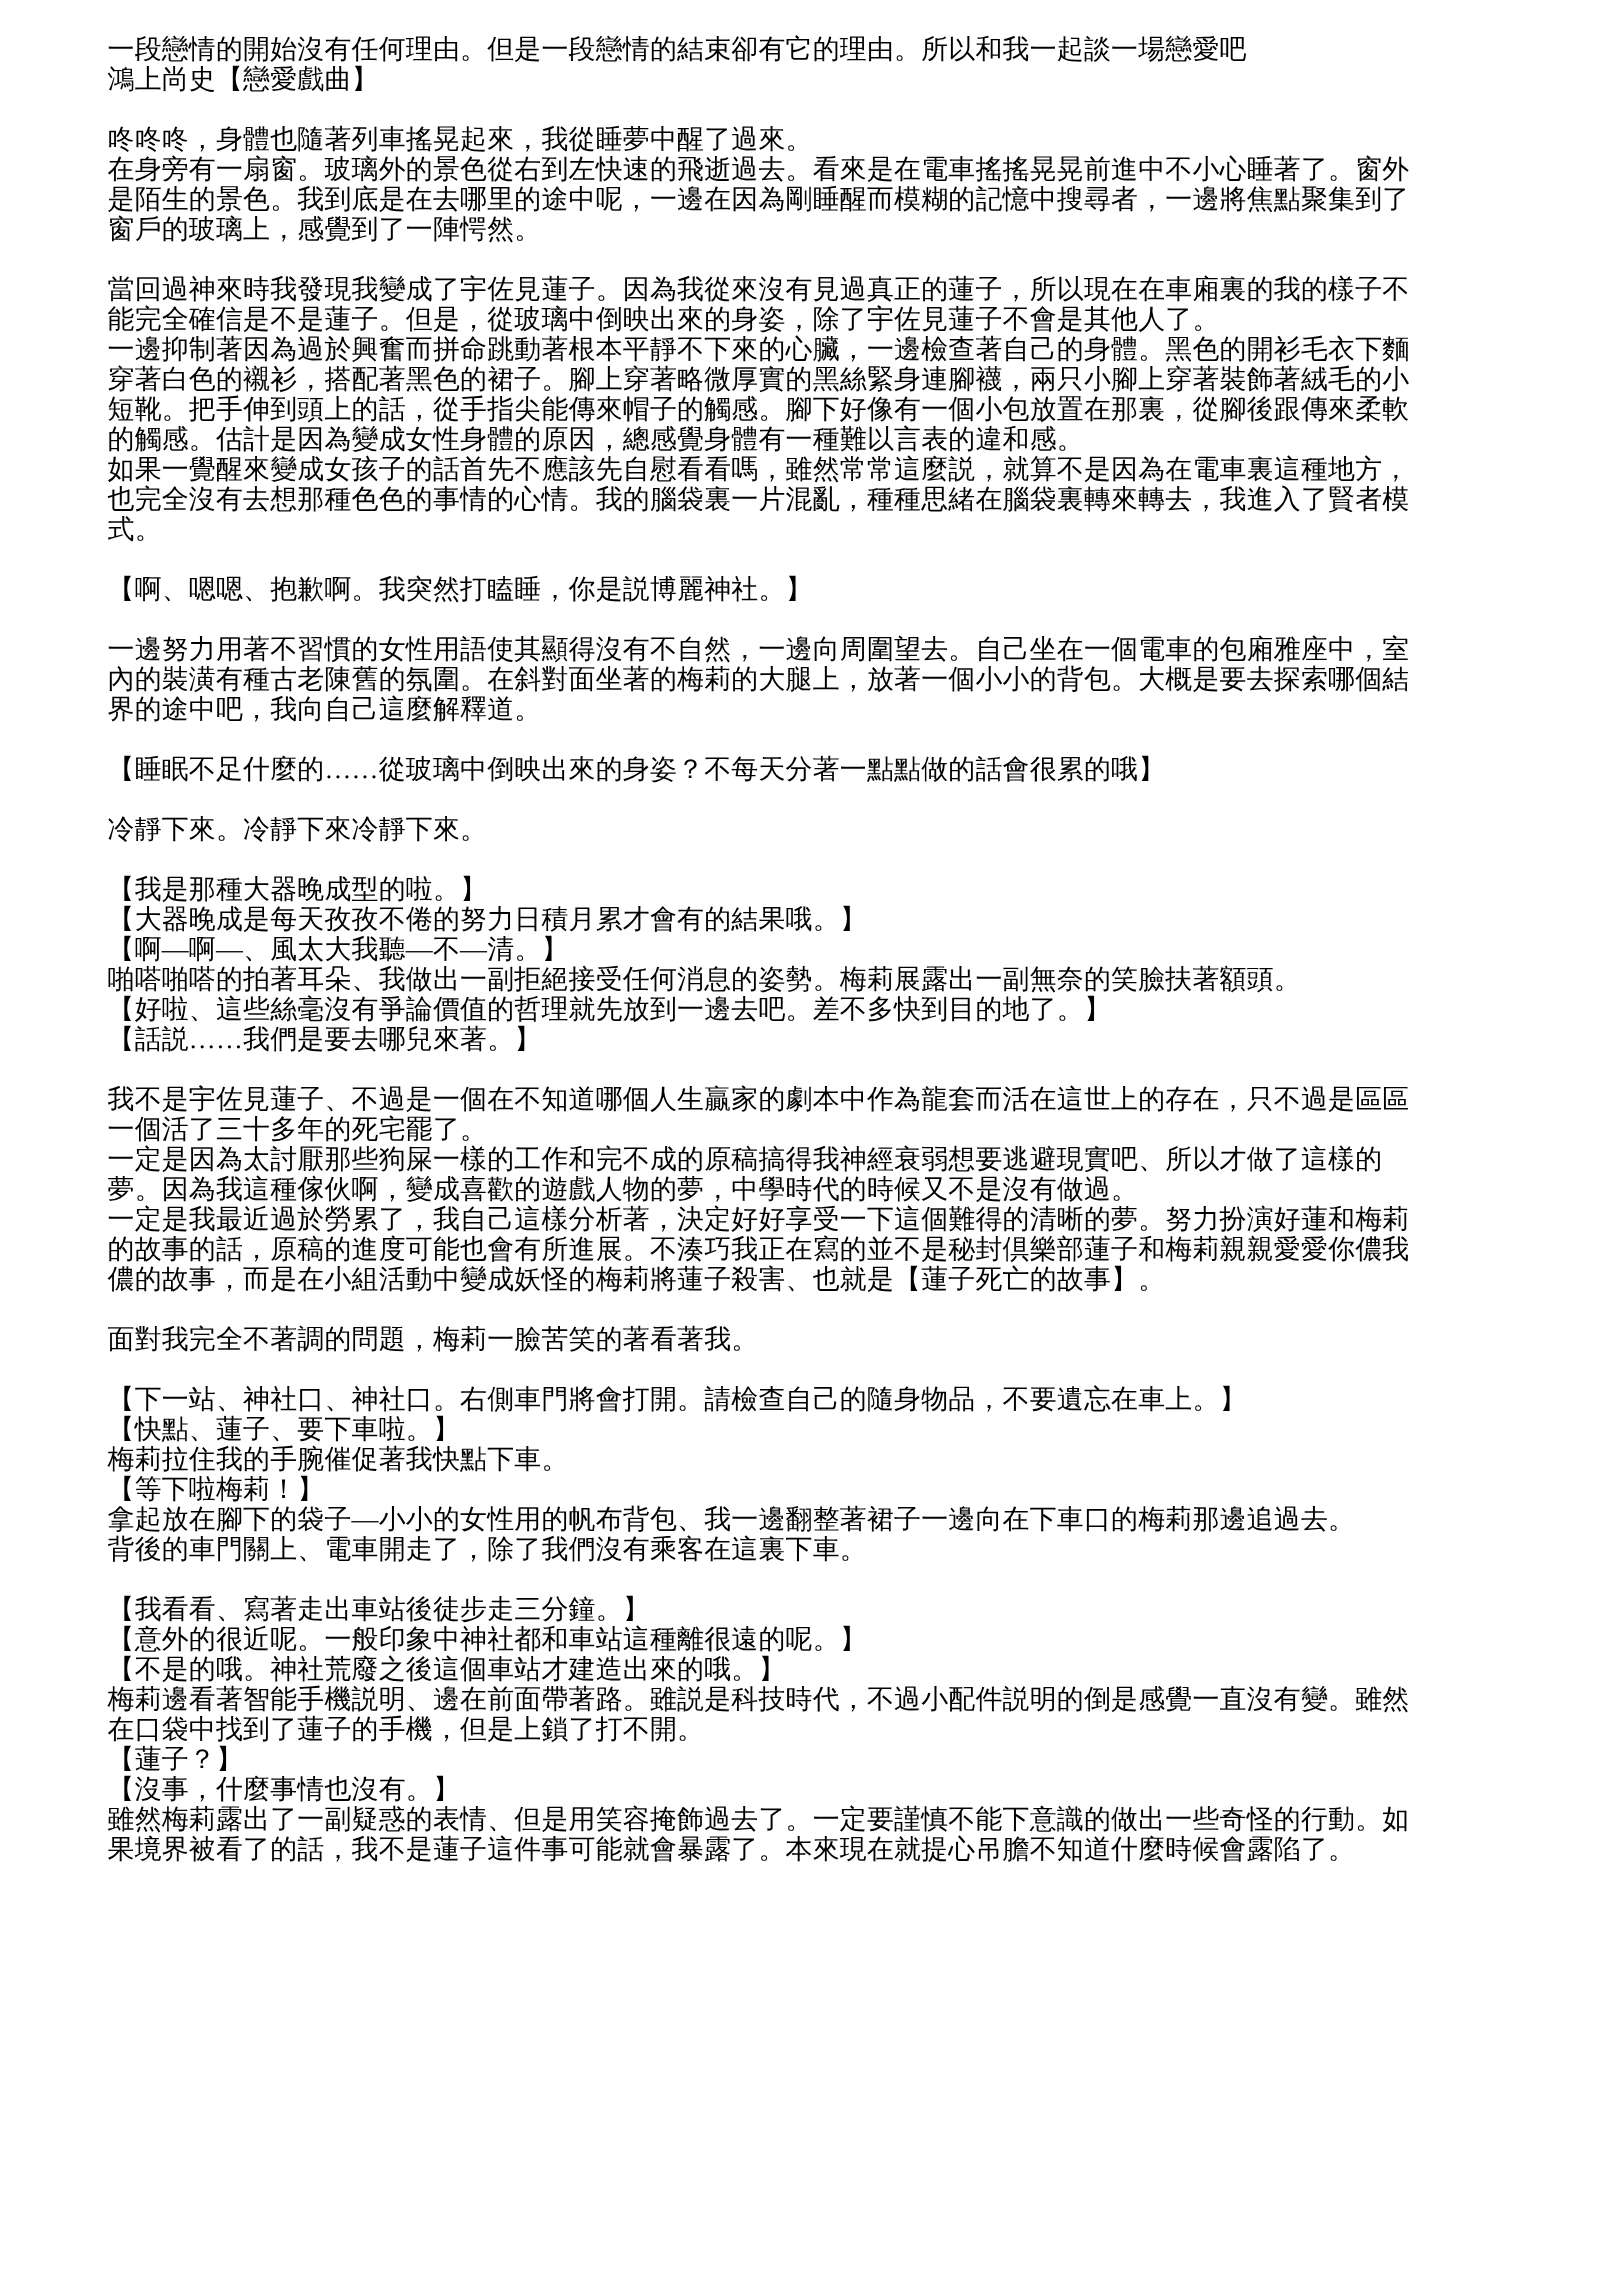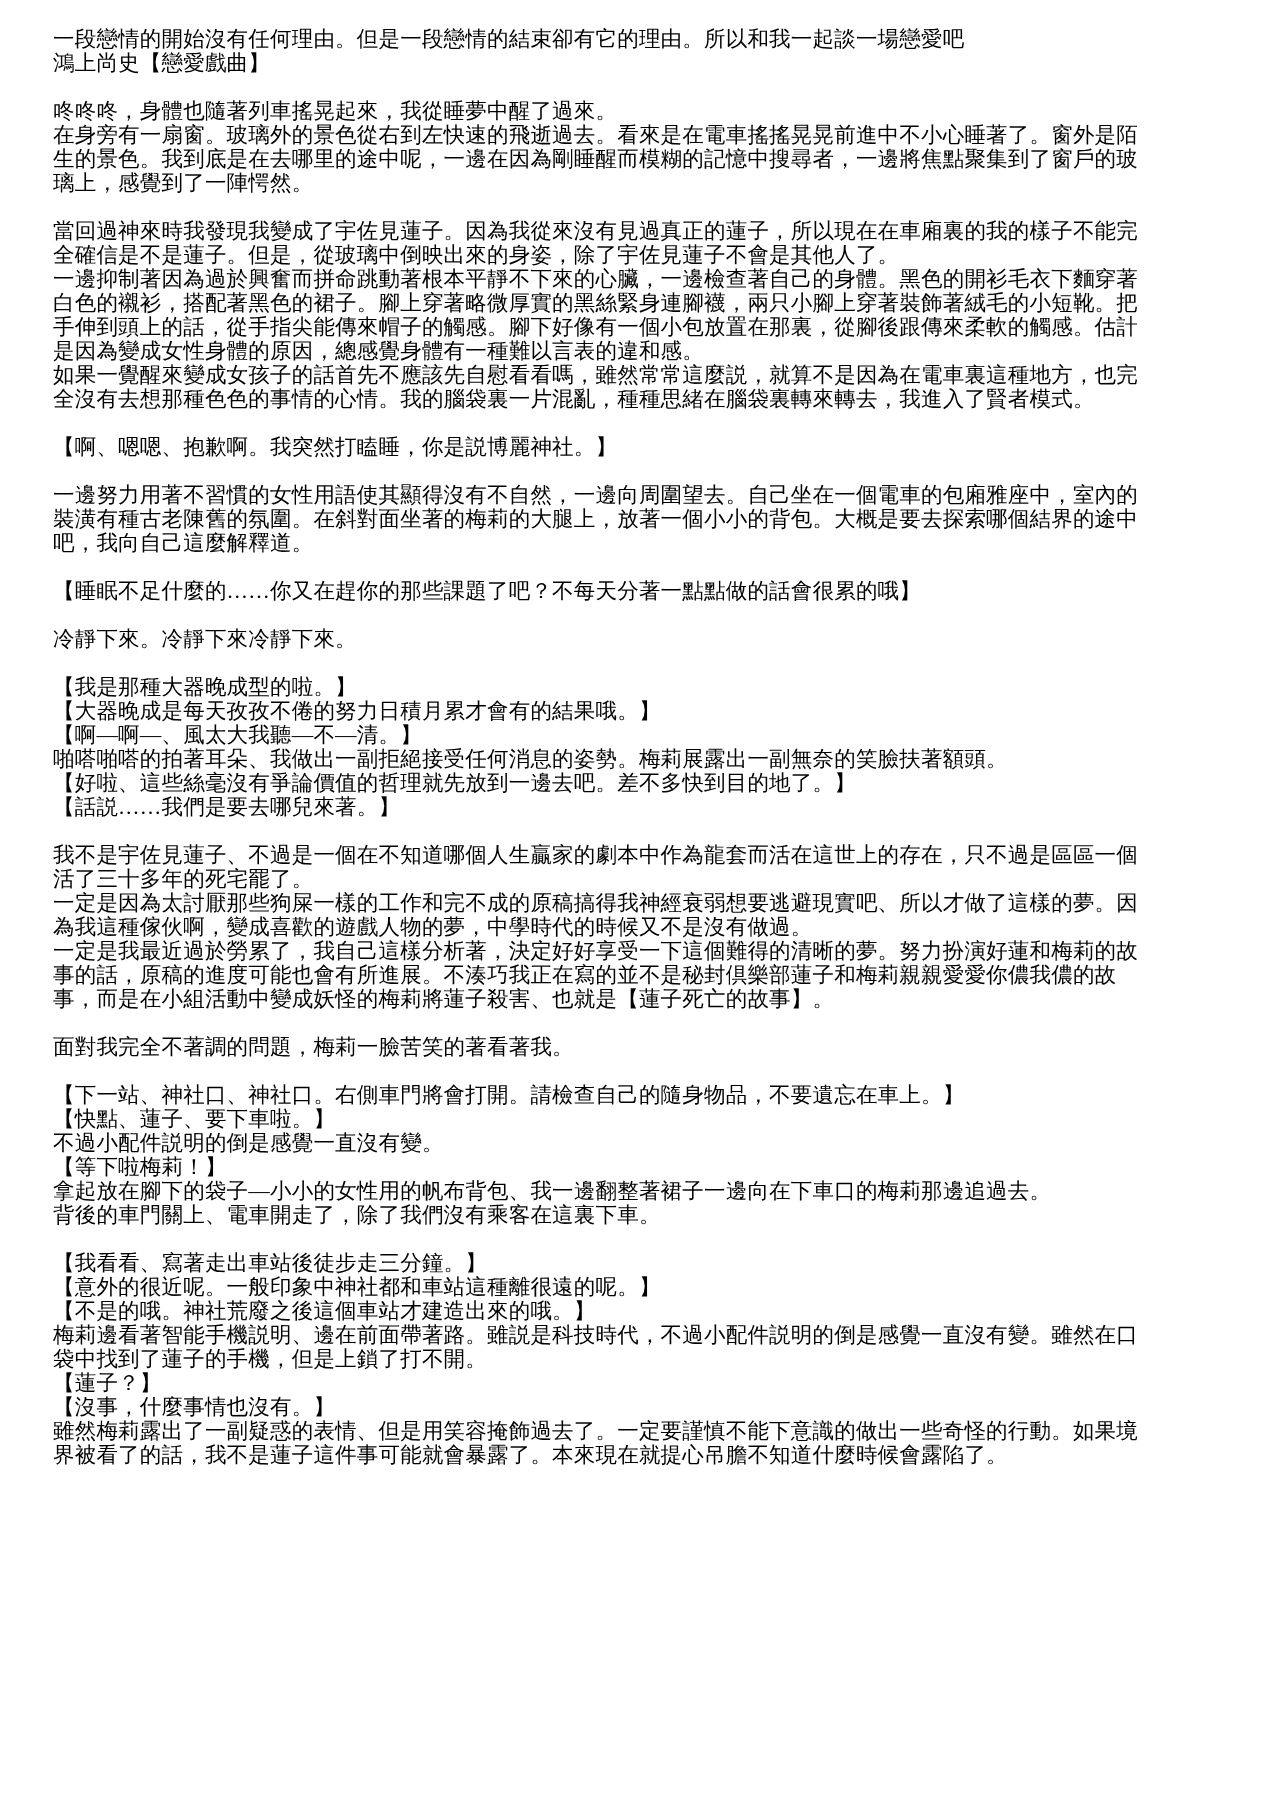--- a/index.html
+++ b/index.html
@@ -10,23 +10,22 @@
   body {
     width: 1280px;
     min-height: 1816px;
     color: #000000;
     font-family: "Liberation Serif", "DejaVu Serif", serif;
   }
   .page {
     box-sizing: border-box;
     width: 1193px;
     min-height: 1816px;
-    padding: 27px 50px 20px 40px;
+    padding: 27px 50px 20px 86px;
     background: #ffffff;
-    margin-left: 13px;
   }
   .text-block {
     margin: 0 0 24px 0;
     font-size: 21.5px;
     line-height: 24px;
     white-space: pre-line;      
     word-break: break-all;       
     text-align: left;
     letter-spacing: 0.2px;
   }
@@ -37,35 +36,35 @@
 <div class="page">
   <p class="text-block">一段戀情的開始沒有任何理由。但是一段戀情的結束卻有它的理由。所以和我一起談一場戀愛吧
 鴻上尚史【戀愛戲曲】</p>
   <p class="text-block">咚咚咚，身體也隨著列車搖晃起來，我從睡夢中醒了過來。
 在身旁有一扇窗。玻璃外的景色從右到左快速的飛逝過去。看來是在電車搖搖晃晃前進中不小心睡著了。窗外是陌生的景色。我到底是在去哪里的途中呢，一邊在因為剛睡醒而模糊的記憶中搜尋者，一邊將焦點聚集到了窗戶的玻璃上，感覺到了一陣愕然。</p>
   <p class="text-block">當回過神來時我發現我變成了宇佐見蓮子。因為我從來沒有見過真正的蓮子，所以現在在車廂裏的我的樣子不能完全確信是不是蓮子。但是，從玻璃中倒映出來的身姿，除了宇佐見蓮子不會是其他人了。
 一邊抑制著因為過於興奮而拼命跳動著根本平靜不下來的心臟，一邊檢查著自己的身體。黑色的開衫毛衣下麵穿著白色的襯衫，搭配著黑色的裙子。腳上穿著略微厚實的黑絲緊身連腳襪，兩只小腳上穿著裝飾著絨毛的小短靴。把手伸到頭上的話，從手指尖能傳來帽子的觸感。腳下好像有一個小包放置在那裏，從腳後跟傳來柔軟的觸感。估計是因為變成女性身體的原因，總感覺身體有一種難以言表的違和感。
 如果一覺醒來變成女孩子的話首先不應該先自慰看看嗎，雖然常常這麼説，就算不是因為在電車裏這種地方，也完全沒有去想那種色色的事情的心情。我的腦袋裏一片混亂，種種思緒在腦袋裏轉來轉去，我進入了賢者模式。</p>
   <p class="text-block">【啊、嗯嗯、抱歉啊。我突然打瞌睡，你是説博麗神社。】</p>
   <p class="text-block">一邊努力用著不習慣的女性用語使其顯得沒有不自然，一邊向周圍望去。自己坐在一個電車的包廂雅座中，室內的裝潢有種古老陳舊的氛圍。在斜對面坐著的梅莉的大腿上，放著一個小小的背包。大概是要去探索哪個結界的途中吧，我向自己這麼解釋道。</p>
-  <p class="text-block">【睡眠不足什麼的……你又在趕你的那些課題了吧？不每天分著一點點做的話會很累的哦】</p>
+  <p class="text-block">【睡眠不足什麼的……從玻璃中倒映出來的身姿？不每天分著一點點做的話會很累的哦】</p>
   <p class="text-block">冷靜下來。冷靜下來冷靜下來。</p>
   <p class="text-block">【我是那種大器晚成型的啦。】
 【大器晚成是每天孜孜不倦的努力日積月累才會有的結果哦。】
 【啊—啊—、風太大我聽—不—清。】
 啪嗒啪嗒的拍著耳朵、我做出一副拒絕接受任何消息的姿勢。梅莉展露出一副無奈的笑臉扶著額頭。
 【好啦、這些絲毫沒有爭論價值的哲理就先放到一邊去吧。差不多快到目的地了。】
 【話説……我們是要去哪兒來著。】</p>
   <p class="text-block">我不是宇佐見蓮子、不過是一個在不知道哪個人生贏家的劇本中作為龍套而活在這世上的存在，只不過是區區一個活了三十多年的死宅罷了。
 一定是因為太討厭那些狗屎一樣的工作和完不成的原稿搞得我神經衰弱想要逃避現實吧、所以才做了這樣的夢。因為我這種傢伙啊，變成喜歡的遊戲人物的夢，中學時代的時候又不是沒有做過。
 一定是我最近過於勞累了，我自己這樣分析著，決定好好享受一下這個難得的清晰的夢。努力扮演好蓮和梅莉的故事的話，原稿的進度可能也會有所進展。不湊巧我正在寫的並不是秘封倶樂部蓮子和梅莉親親愛愛你儂我儂的故事，而是在小組活動中變成妖怪的梅莉將蓮子殺害、也就是【蓮子死亡的故事】。</p>
   <p class="text-block">面對我完全不著調的問題，梅莉一臉苦笑的著看著我。</p>
   <p class="text-block">【下一站、神社口、神社口。右側車門將會打開。請檢查自己的隨身物品，不要遺忘在車上。】
 【快點、蓮子、要下車啦。】
-不過小配件説明的倒是感覺一直沒有變。
+梅莉拉住我的手腕催促著我快點下車。
 【等下啦梅莉！】
 拿起放在腳下的袋子—小小的女性用的帆布背包、我一邊翻整著裙子一邊向在下車口的梅莉那邊追過去。
 背後的車門關上、電車開走了，除了我們沒有乘客在這裏下車。</p>
   <p class="text-block">【我看看、寫著走出車站後徒步走三分鐘。】
 【意外的很近呢。一般印象中神社都和車站這種離很遠的呢。】
 【不是的哦。神社荒廢之後這個車站才建造出來的哦。】
 梅莉邊看著智能手機説明、邊在前面帶著路。雖説是科技時代，不過小配件説明的倒是感覺一直沒有變。雖然在口袋中找到了蓮子的手機，但是上鎖了打不開。
 【蓮子？】
 【沒事，什麼事情也沒有。】
 雖然梅莉露出了一副疑惑的表情、但是用笑容掩飾過去了。一定要謹慎不能下意識的做出一些奇怪的行動。如果境界被看了的話，我不是蓮子這件事可能就會暴露了。本來現在就提心吊膽不知道什麼時候會露陷了。</p>

